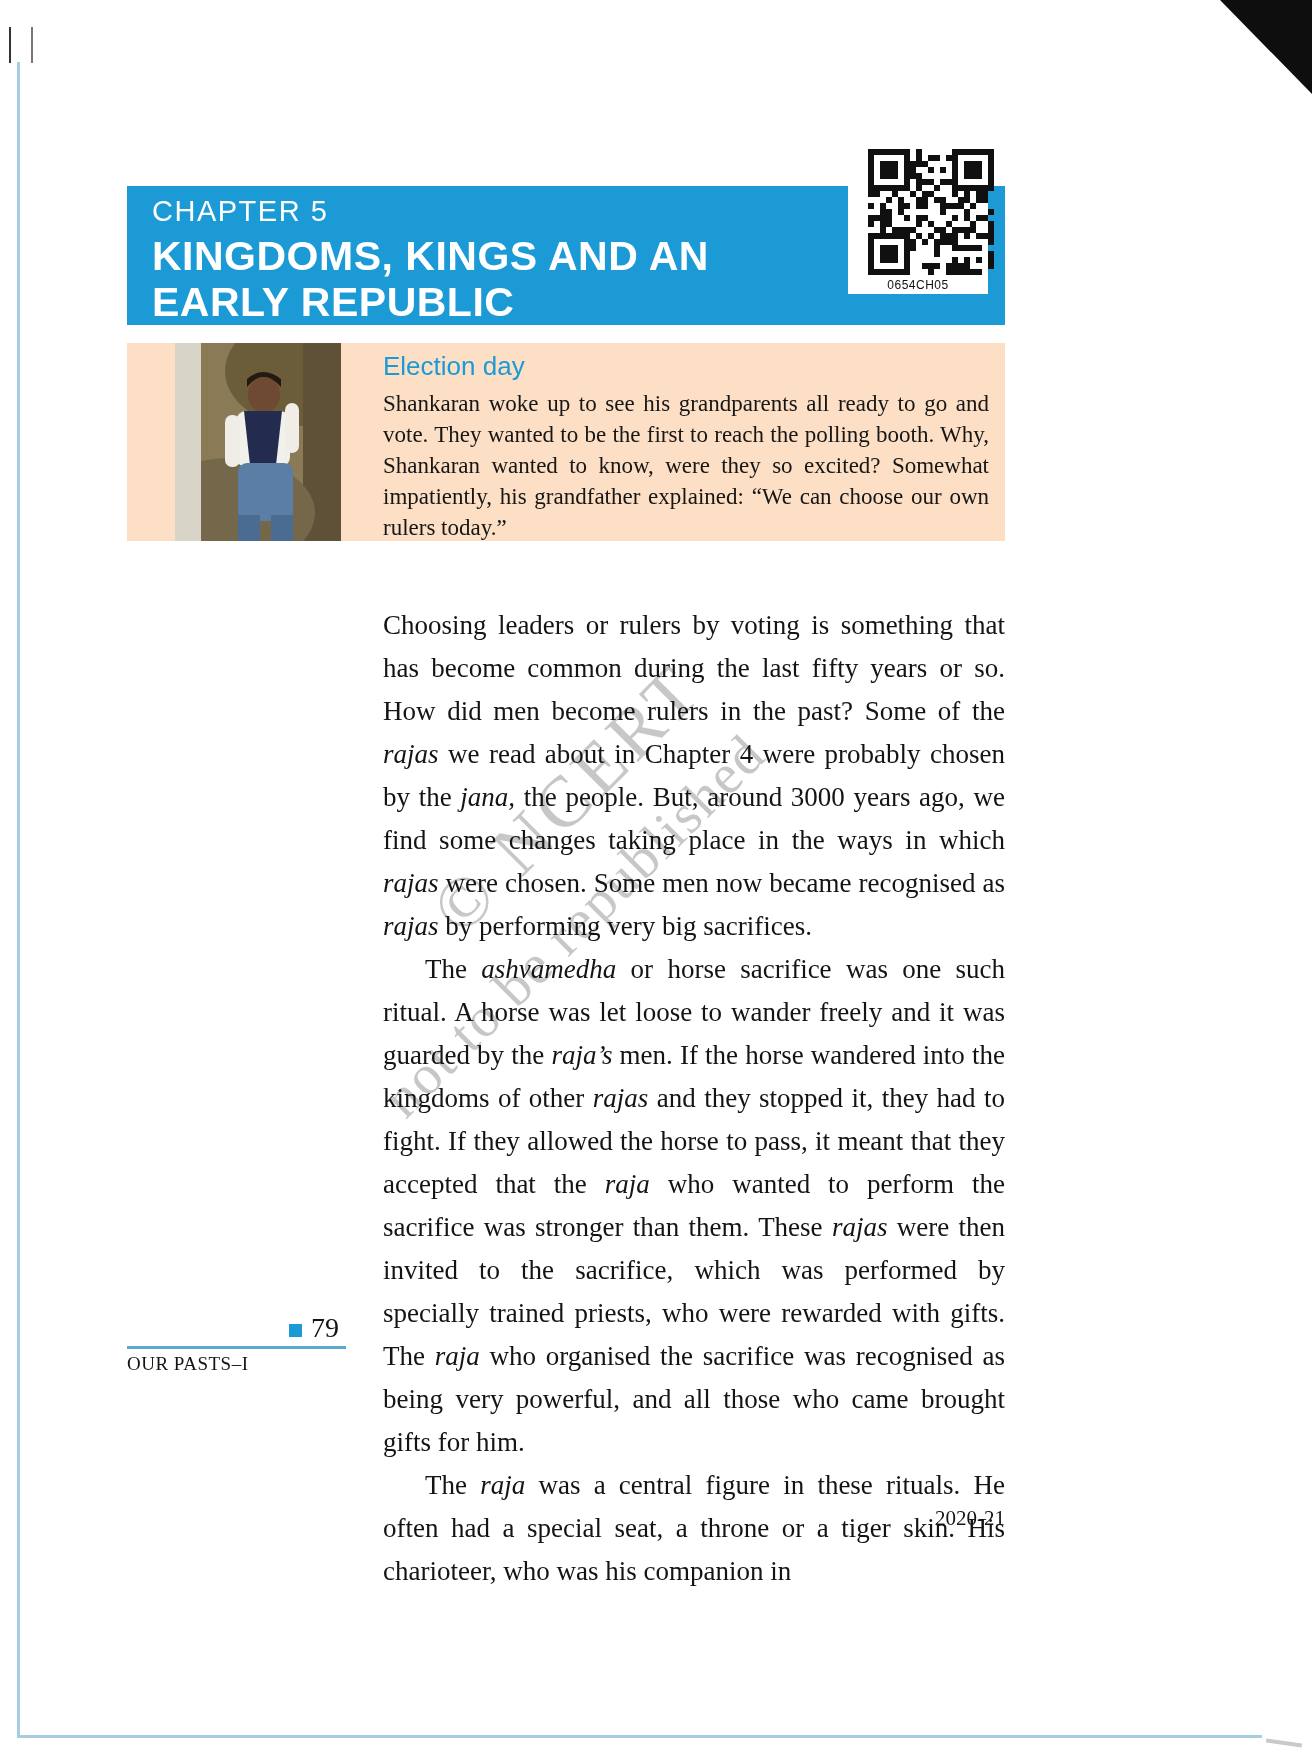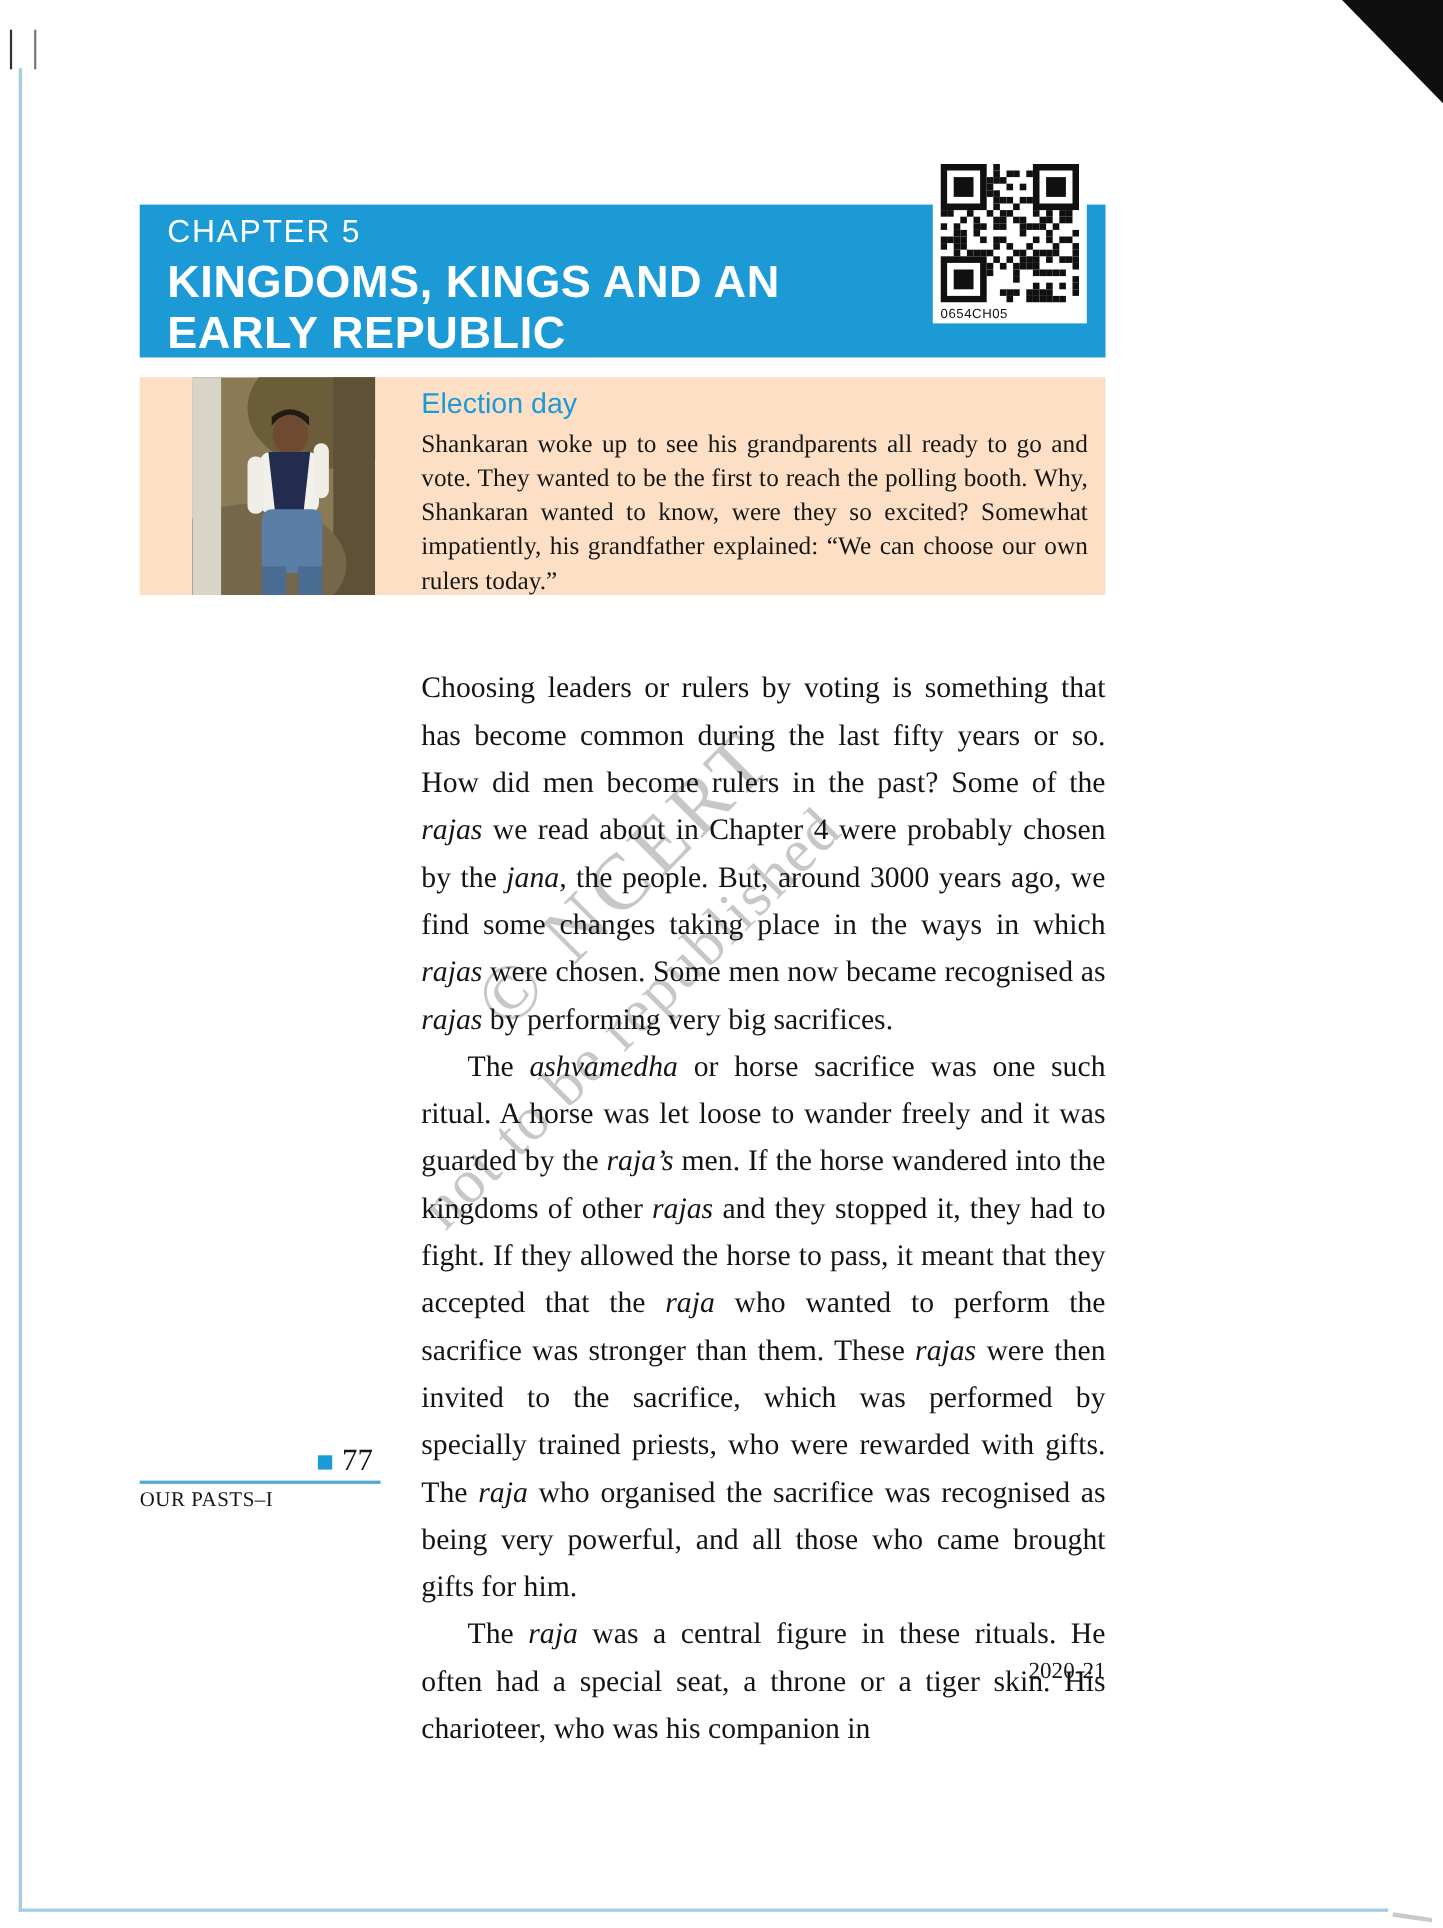--- a/index.html
+++ b/index.html
@@ -21,21 +21,21 @@
   
   .corner-tri{position:absolute;top:0;right:0;width:92px;height:94px;background:#0e0e0e;
     clip-path:polygon(0 0,100% 0,100% 100%);}
   
   .band{position:absolute;left:127px;top:186px;width:878px;height:139px;background:var(--accent);
     color:#fff;font-family:"Liberation Sans",sans-serif;box-sizing:border-box;padding:9px 0 16px 25px;}
   .chapter-label{font-size:29px;font-weight:400;letter-spacing:1.5px;}
   .chapter-title{font-size:41px;font-weight:700;line-height:46px;margin-top:5px;letter-spacing:0.5px;}
   
   .qr-block{position:absolute;left:848px;top:143px;width:140px;background:#fff;box-sizing:border-box;
-    padding:6px 7px 2px;text-align:left;}
+    padding:6px 20px 2px;text-align:center;}
   .qr-block svg{display:block;width:126px;height:126px;}
   .qr-label{font-family:"Liberation Sans",sans-serif;font-size:12px;letter-spacing:0.5px;margin-top:3px;color:#111;}
   
   .election-box{position:absolute;left:127px;top:343px;width:878px;height:198px;background:var(--peach);}
   .election-photo{position:absolute;left:48px;top:0;width:166px;height:198px;display:block;}
   .election-text{position:absolute;left:256px;top:8px;width:606px;}
   .election-heading{font-family:"Liberation Sans",sans-serif;font-weight:400;font-size:26px;color:var(--accent);margin-bottom:6px;}
   .election-body{font-size:23px;line-height:31px;text-align:justify;color:#161616;}
   
   .section-heading{position:absolute;left:383px;top:563px;font-family:"Liberation Sans",sans-serif;
@@ -251,19 +251,19 @@
   <div class="wm wm1">© NCERT</div>
   <div class="wm wm2">not to be republished</div>
 
   <div class="body-col">
       <p>Choosing leaders or rulers by voting is something that has become common during the last fifty years or so. How did men become rulers in the past? Some of the <i>rajas</i> we read about in Chapter 4 were probably chosen by the <i>jana,</i> the people. But, around 3000 years ago, we find some changes taking place in the ways in which <i>rajas</i> were chosen. Some men now became recognised as <i>rajas</i> by performing very big sacrifices.</p>
       <p>The <i>ashvamedha</i> or horse sacrifice was one such ritual. A horse was let loose to wander freely and it was guarded by the <i>raja’s</i> men. If the horse wandered into the kingdoms of other <i>rajas</i> and they stopped it, they had to fight. If they allowed the horse to pass, it meant that they accepted that the <i>raja</i> who wanted to perform the sacrifice was stronger than them. These <i>rajas</i> were then invited to the sacrifice, which was performed by specially trained priests, who were rewarded with gifts. The <i>raja</i> who organised the sacrifice was recognised as being very powerful, and all those who came brought gifts for him.</p>
       <p>The <i>raja</i> was a central figure in these rituals. He often had a special seat, a throne or a tiger skin. His charioteer, who was his companion in</p>
     </div>
 
   <div class="pagenum">
-    <span class="sq"></span><span>77</span>
+    <span class="sq"></span><span>79</span>
   </div>
   <div class="footer-rule"></div>
   <div class="footer-book">OUR PASTS–I</div>
   <div class="footer-year">2020-21</div>
 
 </div>
 
 </body></html>

